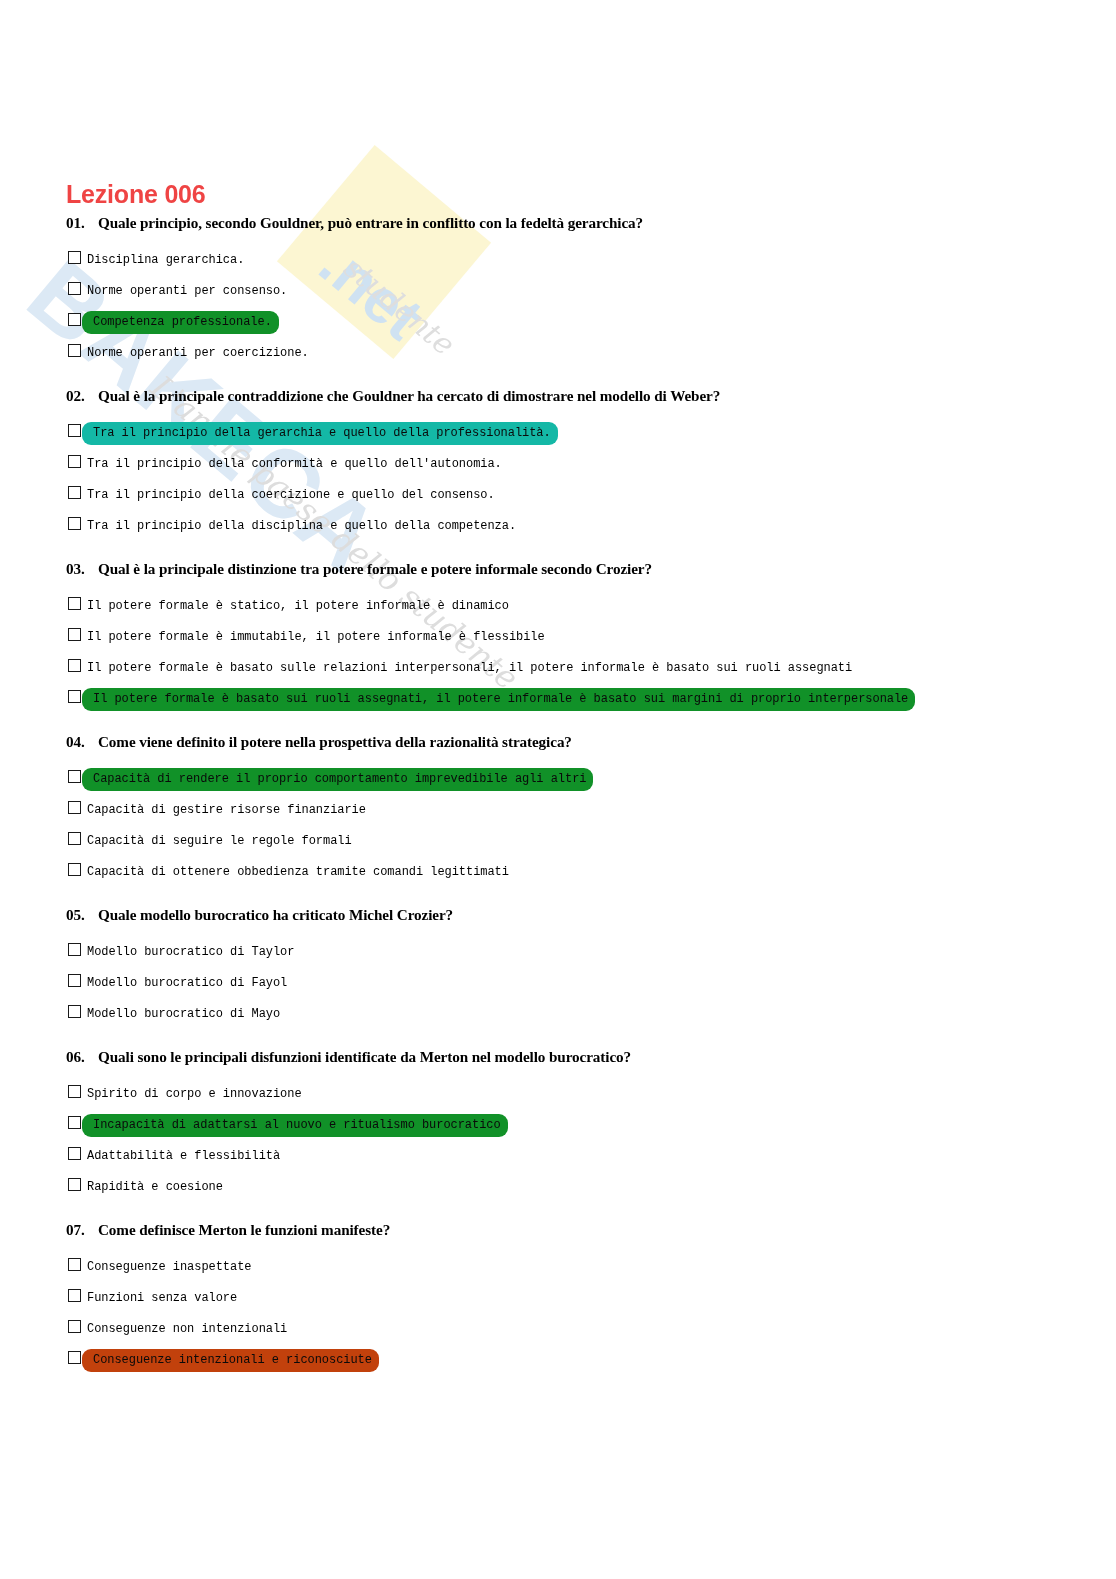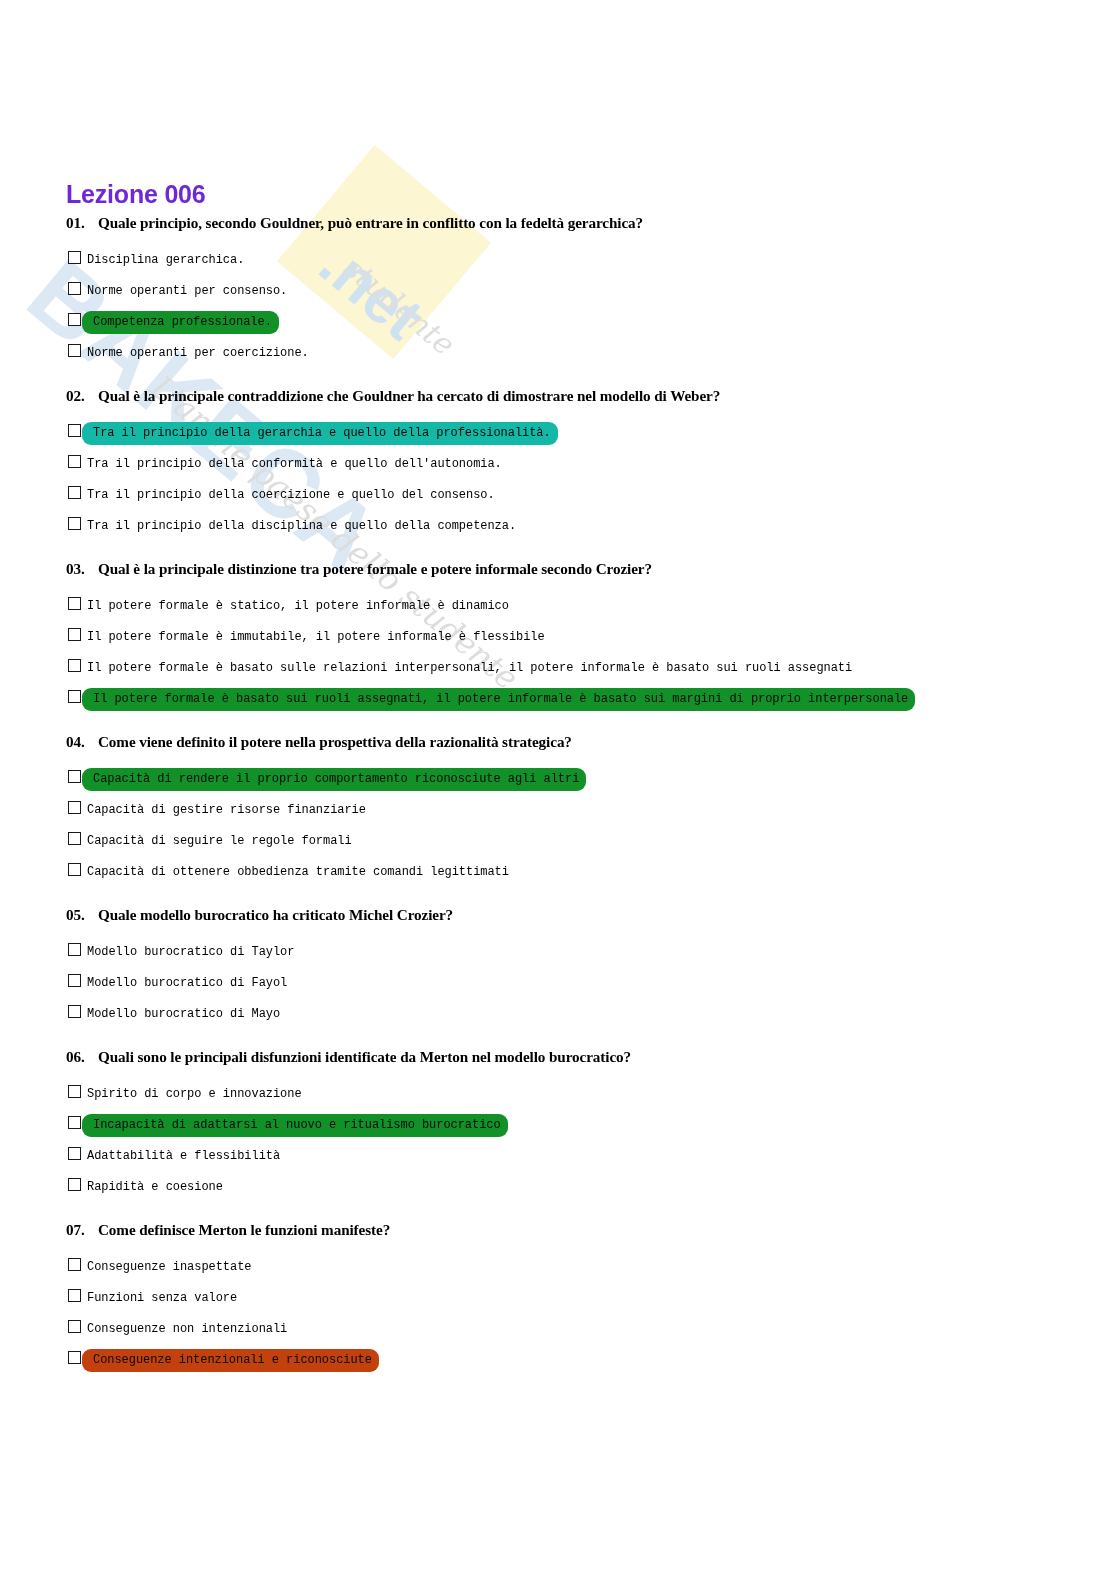--- a/index.html
+++ b/index.html
@@ -86,21 +86,21 @@
   }
 
   #doc-title {
     position: absolute;
     left: 66px;
     top: 180px;
     font-family: "Liberation Sans", sans-serif;
     font-weight: bold;
     font-size: 25px;
     letter-spacing: -0.2px;
-    color: #6d28d9;
+    color: #ef4444;
   }
 
   #questions {
     position: absolute;
     left: 0;
     top: 214px;
     width: 1112px;
   }
 
   .question-block {
@@ -232,21 +232,21 @@
         </div>
         <div class="option-row correct">
           <span class="checkbox"></span>
           <span class="option-text" style="background: rgb(17, 145, 40);">Il potere formale è basato sui ruoli assegnati, il potere informale è basato sui margini di proprio interpersonale</span>
         </div>
       </div>
       <div class="question-block">
         <div class="q-head"><span class="q-num">04.</span><span>Come viene definito il potere nella prospettiva della razionalità strategica?</span></div>
         <div class="option-row correct">
           <span class="checkbox"></span>
-          <span class="option-text" style="background: rgb(17, 145, 40);">Capacità di rendere il proprio comportamento riconosciute agli altri</span>
+          <span class="option-text" style="background: rgb(17, 145, 40);">Capacità di rendere il proprio comportamento imprevedibile agli altri</span>
         </div>
         <div class="option-row">
           <span class="checkbox"></span>
           <span class="option-text">Capacità di gestire risorse finanziarie</span>
         </div>
         <div class="option-row">
           <span class="checkbox"></span>
           <span class="option-text">Capacità di seguire le regole formali</span>
         </div>
         <div class="option-row">

